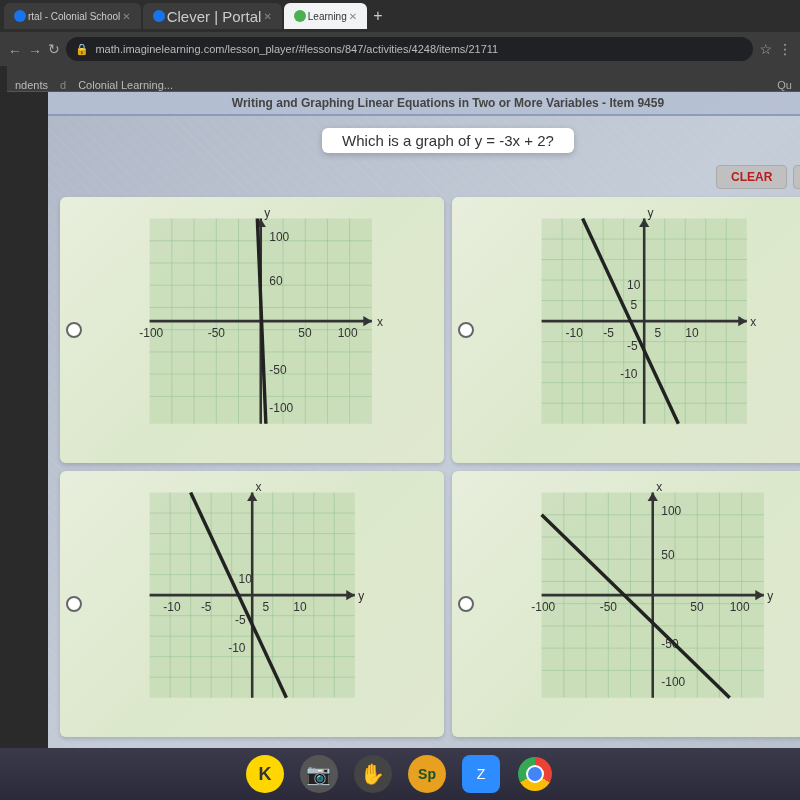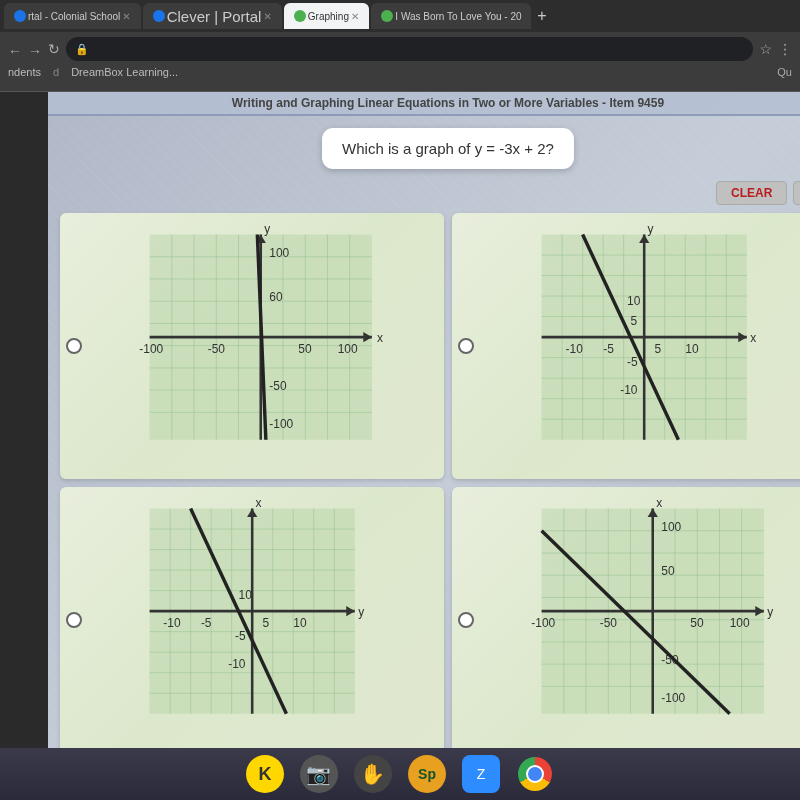--- a/index.html
+++ b/index.html
@@ -79,24 +79,25 @@
 
     .address-bar-text {
       font-size: 11px;
       color: #bbb;
     }
 
     .bookmarks-bar {
       background: #3c3c3c;
       height: 26px;
       display: flex;
-      align-items: flex-start;
+      align-items: flex-end;
       padding: 0 8px;
       gap: 12px;
       border-bottom: 1px solid #555;
+      margin-left: 7px;
     }
 
     .bookmark-item {
       font-size: 11px;
       color: #bbb;
       cursor: pointer;
     }
 
     
     .main-content {
@@ -139,22 +140,22 @@
     .question-container {
       display: flex;
       justify-content: center;
       padding: 12px 20px 8px;
       position: relative;
       z-index: 10;
     }
 
     .question-box {
       background: white;
-      border-radius: 11px;
-      padding: 12px 20px;
+      border-radius: 6px;
+      padding: 4px 20px;
       font-size: 15px;
       color: #333;
       box-shadow: 0 2px 6px rgba(0,0,0,0.2);
       max-width: 420px;
     }
 
     
     .toolbar {
       display: flex;
       justify-content: flex-end;
@@ -316,46 +317,42 @@
       <span style="font-size:10px;">rtal - Colonial School</span>
       <span class="tab-close">✕</span>
     </div>
     <div class="tab">
       <div class="tab-favicon blue"></div>
       <span style="font-size:15px;">Clever | Portal</span>
       <span class="tab-close">✕</span>
     </div>
     <div class="tab active">
       <div class="tab-favicon green"></div>
-      <span style="font-size:10px;">Graphing</span>
+      <span style="font-size:10px;">Learning</span>
       <span class="tab-close">✕</span>
-    </div>
-    <div class="tab">
-      <div class="tab-favicon green"></div>
-      <span style="font-size:10px;">I Was Born To Love You - 20</span>
-
     </div>
     <div style="color:#ccc;font-size:16px;padding:0 4px;cursor:pointer;">+</div>
   </div>
 
   <div class="address-bar-row">
     <span style="color:#aaa;font-size:14px;">←</span>
     <span style="color:#aaa;font-size:14px;">→</span>
     <span style="color:#aaa;font-size:14px;">↻</span>
     <div class="address-bar">
       <span style="color:#888;font-size:11px;">🔒</span>
+      <span class="address-bar-text">math.imaginelearning.com/lesson_player/#lessons/847/activities/4248/items/21711</span>
     </div>
     <span style="color:#aaa;font-size:14px;">☆</span>
     <span style="color:#aaa;font-size:14px;">⋮</span>
   </div>
 
   <div class="bookmarks-bar">
     <span class="bookmark-item">ndents</span>
     <span style="color:#888;font-size:11px;">d</span>
-    <span class="bookmark-item">DreamBox Learning...</span>
+    <span class="bookmark-item">Colonial Learning...</span>
     <span style="flex:1"></span>
     <span class="bookmark-item" style="color:#aaa;">Qu</span>
   </div>
 </div>
 
 <div class="main-content">
 
   <div class="lesson-header">
     <span>Writing and Graphing Linear Equations in Two or More Variables - Item 9459</span>
   </div>

